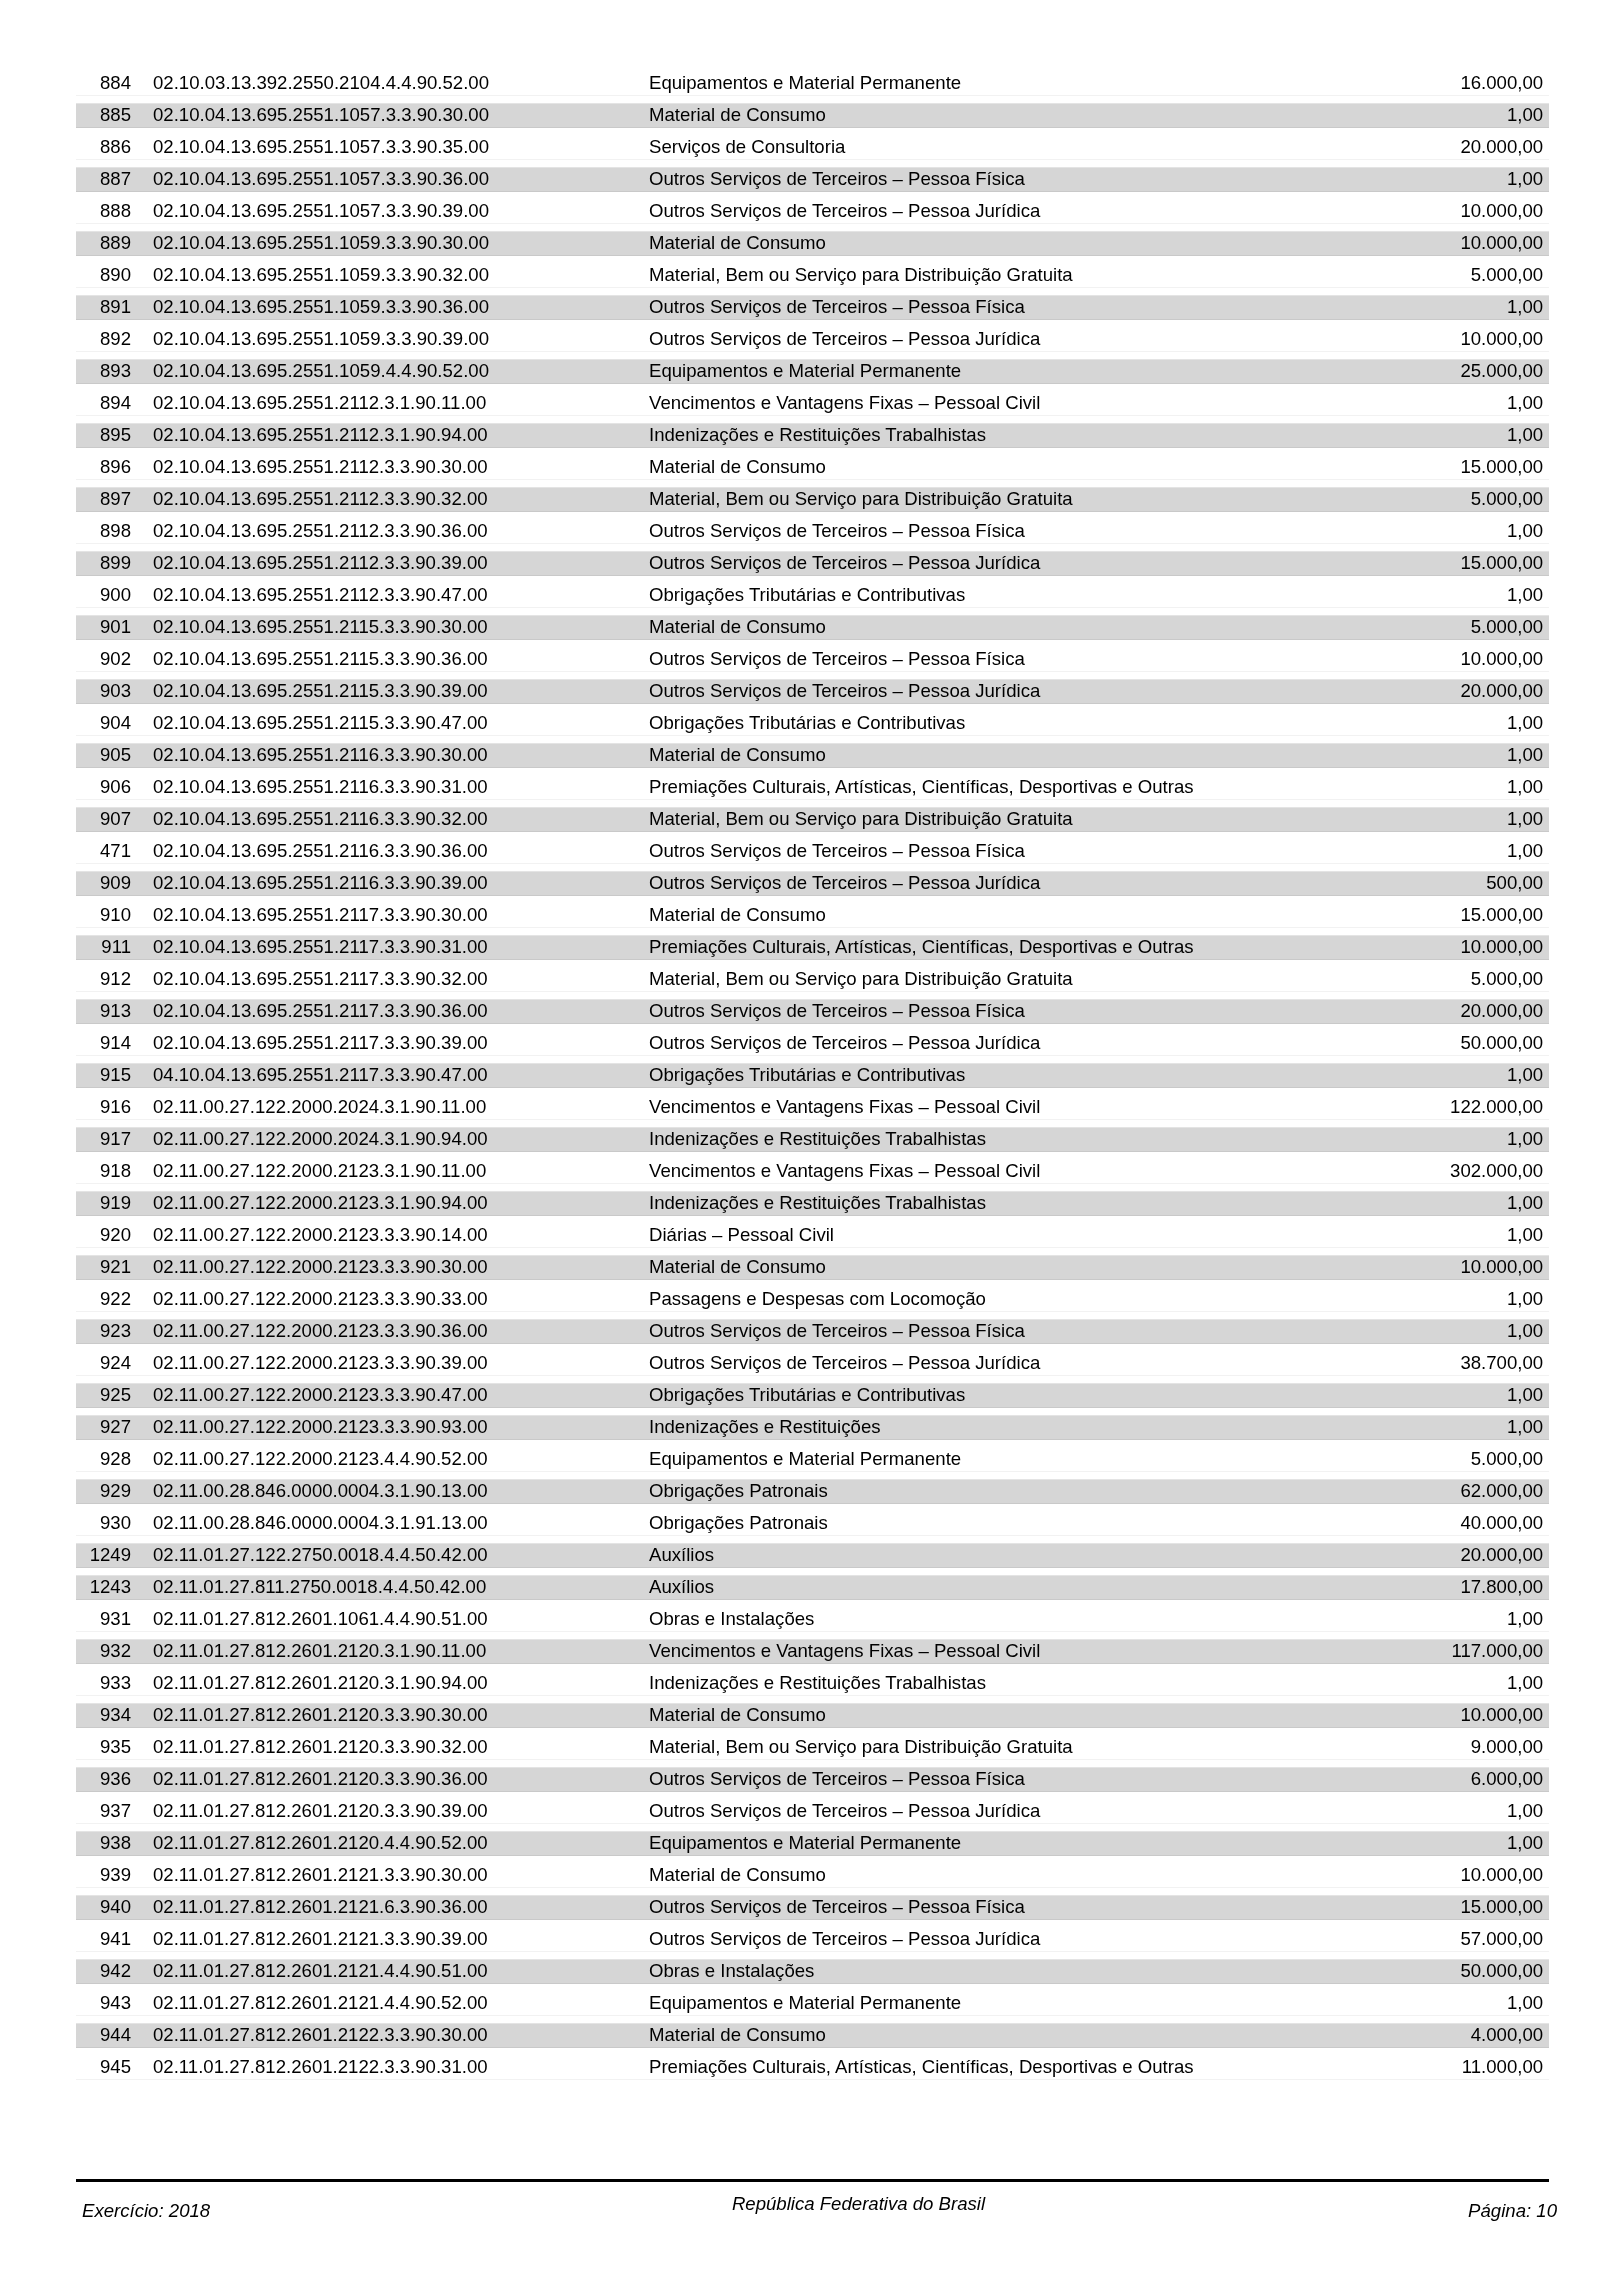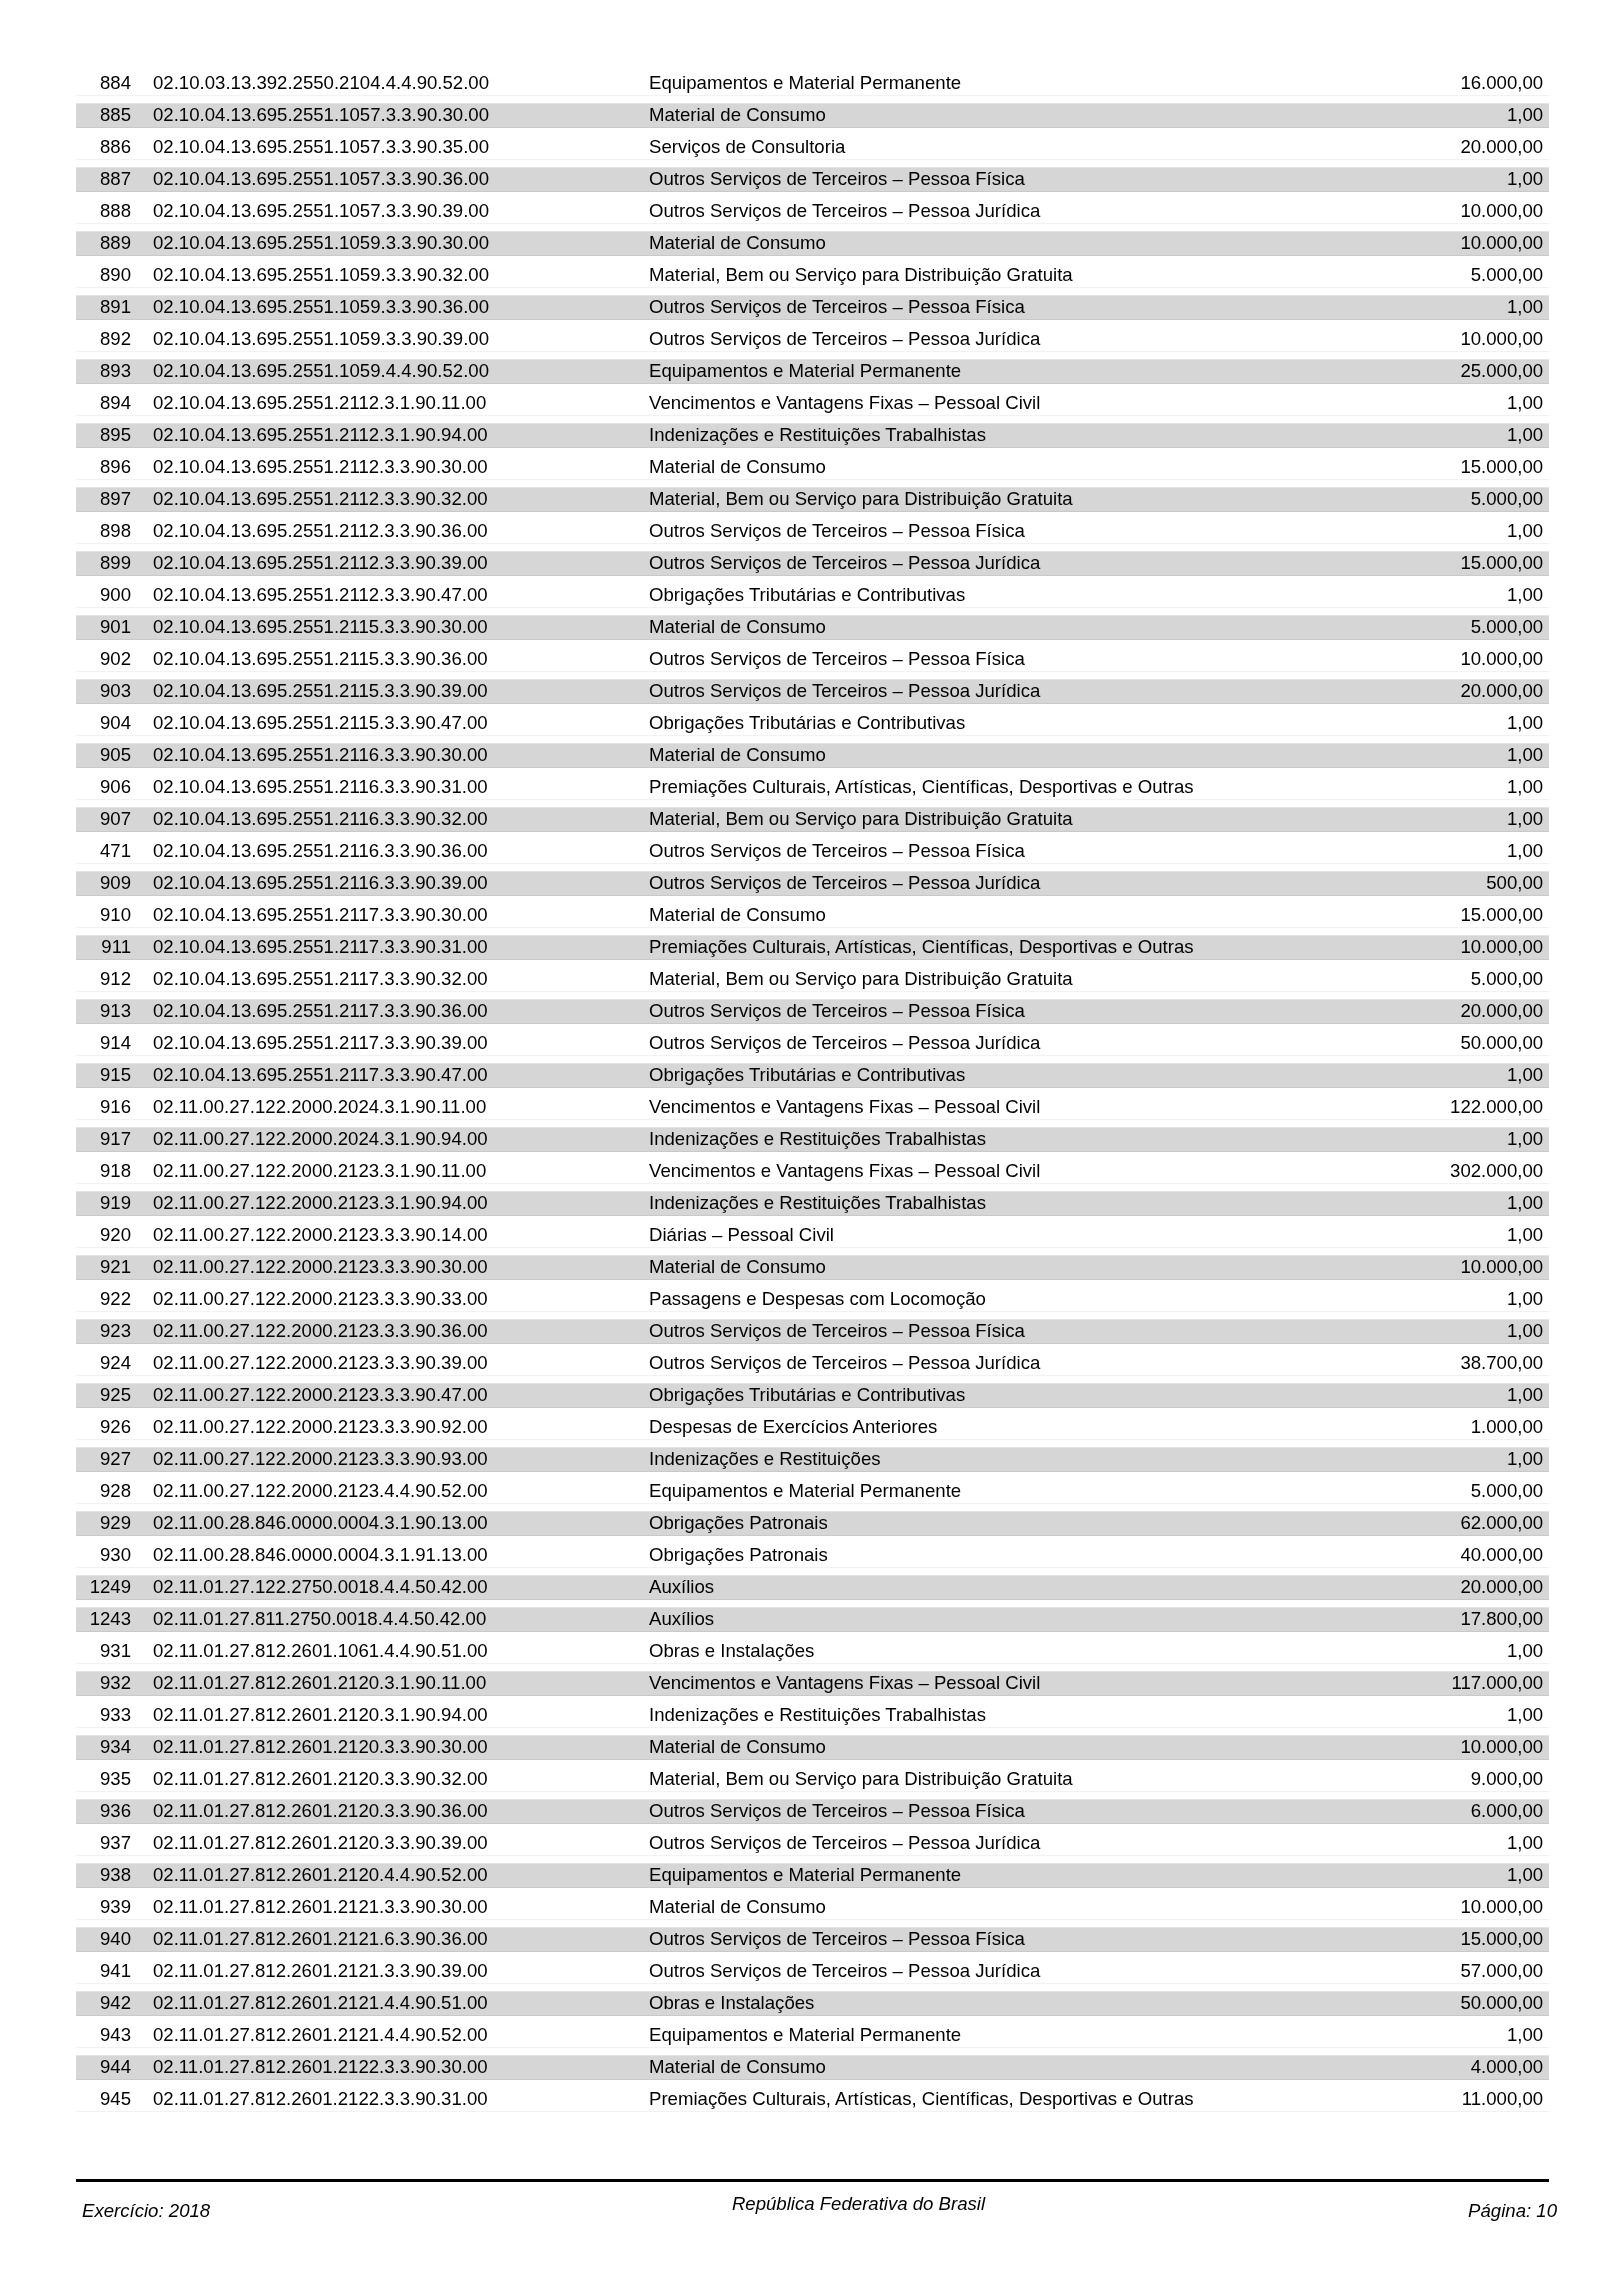--- a/index.html
+++ b/index.html
@@ -297,21 +297,21 @@
     <div class="row plain">
       <div class="band"></div>
       <span class="cell c-seq">914</span>
       <span class="cell c-code">02.10.04.13.695.2551.2117.3.3.90.39.00</span>
       <span class="cell c-desc">Outros Serviços de Terceiros – Pessoa Jurídica</span>
       <span class="cell c-val">50.000,00</span>
     </div>
     <div class="row alt">
       <div class="band"></div>
       <span class="cell c-seq">915</span>
-      <span class="cell c-code">02.10.04.13.695.2551.2117.3.3.90.47.00</span>
+      <span class="cell c-code">04.10.04.13.695.2551.2117.3.3.90.47.00</span>
       <span class="cell c-desc">Obrigações Tributárias e Contributivas</span>
       <span class="cell c-val">1,00</span>
     </div>
     <div class="row plain">
       <div class="band"></div>
       <span class="cell c-seq">916</span>
       <span class="cell c-code">02.11.00.27.122.2000.2024.3.1.90.11.00</span>
       <span class="cell c-desc">Vencimentos e Vantagens Fixas – Pessoal Civil</span>
       <span class="cell c-val">122.000,00</span>
     </div>
@@ -370,27 +370,20 @@
       <span class="cell c-code">02.11.00.27.122.2000.2123.3.3.90.39.00</span>
       <span class="cell c-desc">Outros Serviços de Terceiros – Pessoa Jurídica</span>
       <span class="cell c-val">38.700,00</span>
     </div>
     <div class="row alt">
       <div class="band"></div>
       <span class="cell c-seq">925</span>
       <span class="cell c-code">02.11.00.27.122.2000.2123.3.3.90.47.00</span>
       <span class="cell c-desc">Obrigações Tributárias e Contributivas</span>
       <span class="cell c-val">1,00</span>
-    </div>
-    <div class="row plain">
-      <div class="band"></div>
-      <span class="cell c-seq">926</span>
-      <span class="cell c-code">02.11.00.27.122.2000.2123.3.3.90.92.00</span>
-      <span class="cell c-desc">Despesas de Exercícios Anteriores</span>
-      <span class="cell c-val">1.000,00</span>
     </div>
     <div class="row alt">
       <div class="band"></div>
       <span class="cell c-seq">927</span>
       <span class="cell c-code">02.11.00.27.122.2000.2123.3.3.90.93.00</span>
       <span class="cell c-desc">Indenizações e Restituições</span>
       <span class="cell c-val">1,00</span>
     </div>
     <div class="row plain">
       <div class="band"></div>

